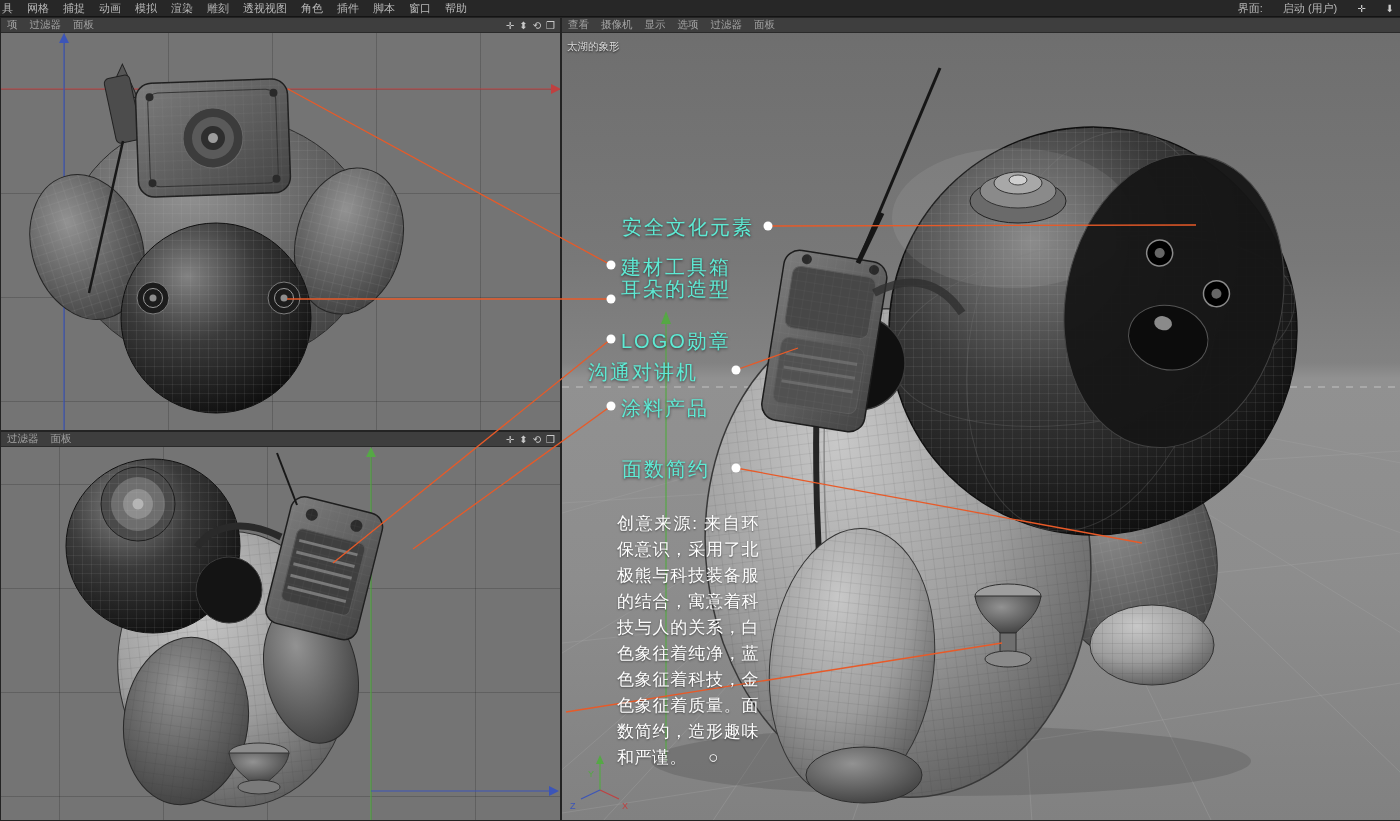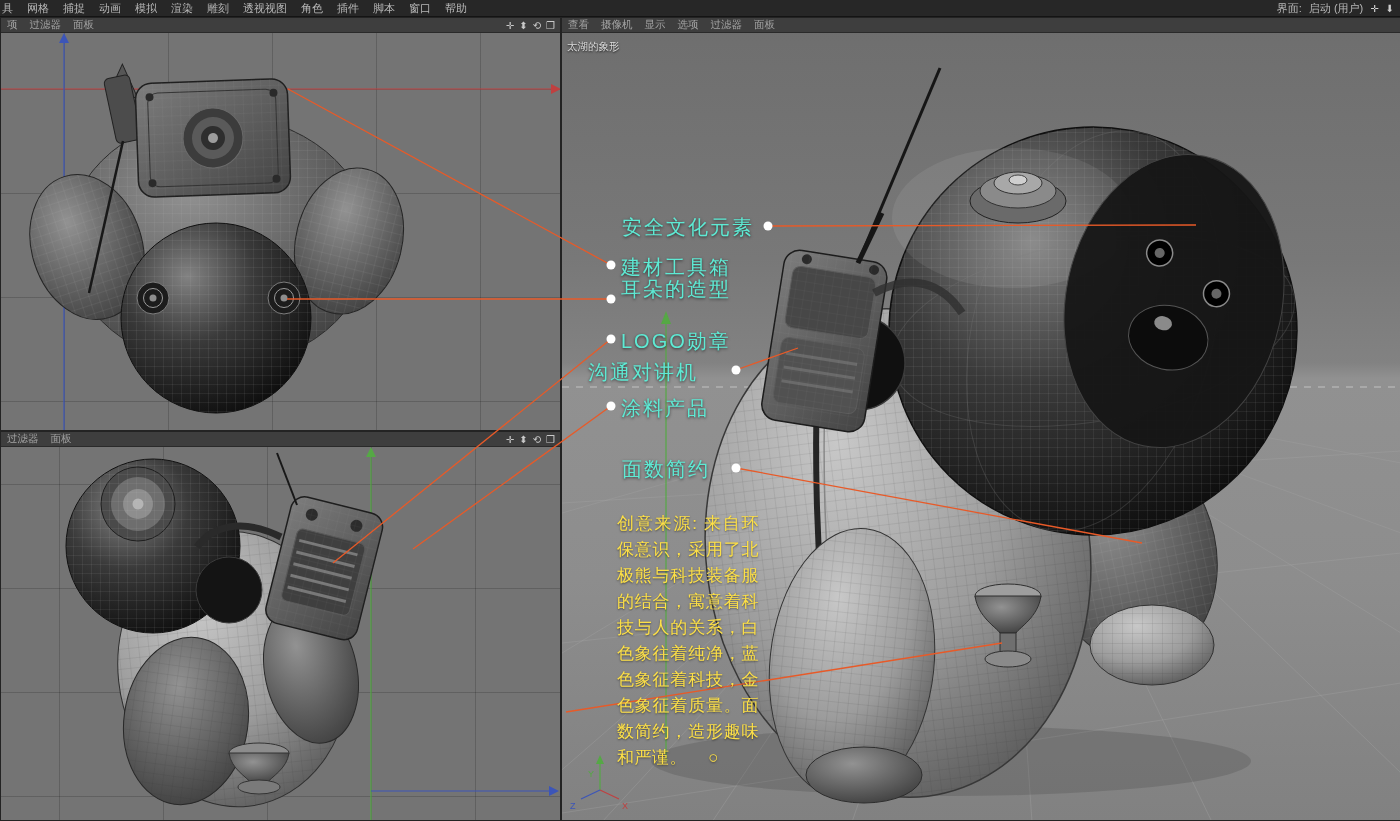--- a/index.html
+++ b/index.html
@@ -5,21 +5,21 @@
   * { margin:0; padding:0; box-sizing:border-box; }
   html,body { width:1400px; height:821px; overflow:hidden; }
   body { position:relative; background:#3a3a3a; font-family:"Liberation Sans","DejaVu Sans",sans-serif; }
 
   
   .menubar { position:absolute; left:0; top:0; width:1400px; height:17px;
     background:#272727; border-bottom:1px solid #141414;
     display:flex; align-items:center; font-size:11px; color:#b7b7b7; z-index:40; }
   .mitem { padding:0 7px; height:17px; line-height:17px; cursor:default; }
   .mitem:first-child { padding-left:2px; }
-  .menubar-right { margin-left:auto; display:flex; align-items:center; gap:7px; padding-right:6px; }
+  .menubar-right { margin-left:auto; display:flex; align-items:center; gap:20px; padding-right:6px; }
   .mb-icon { font-size:10px; color:#cfcfcf; }
 
   
   .viewport { position:absolute; overflow:hidden; background:#747474; border:1px solid #232323; }
   .vp-top-left    { left:0;   top:17px;  width:561px; height:414px; }
   .vp-bottom-left { left:0;   top:431px; width:561px; height:390px; }
   .vp-right       { left:561px; top:17px; width:931px; height:804px;
     background:linear-gradient(#6e6e6e 0%, #787878 30%, #828282 43%, #919191 45%, #8d8d8d 70%, #818181 100%); }
 
   .vp-toolbar { position:absolute; left:0; top:0; right:0; height:15px; background:#3e3e3e;
@@ -43,21 +43,21 @@
     text-shadow:0 1px 2px rgba(0,0,0,.8); z-index:7; }
 
   
   .overlay-svg { position:absolute; left:0; top:0; width:1400px; height:821px;
     z-index:30; pointer-events:none; }
   .leader { stroke-width:1.3; }
 
   .anno-label { position:absolute; z-index:31; color:#5eead4; font-size:20px;
     letter-spacing:2px; text-shadow:0 1px 3px rgba(0,0,0,.65); white-space:nowrap; }
   .anno-desc { position:absolute; left:617px; top:511px; width:142px; z-index:31;
-    font-size:17px; line-height:26px; letter-spacing:.5px; color:#fde047;
+    font-size:17px; line-height:26px; letter-spacing:.5px; color:#ffffff;
     text-align:justify; text-justify:inter-character; text-shadow:0 1px 2px rgba(0,0,0,.5); }
   .end-mark { display:inline-block; margin-left:16px; }
 
   .ax { stroke-width:1.2; }
 </style>
 </head>
 <body>
 
 <svg width="0" height="0" style="position:absolute" aria-hidden="true">
   <defs>

